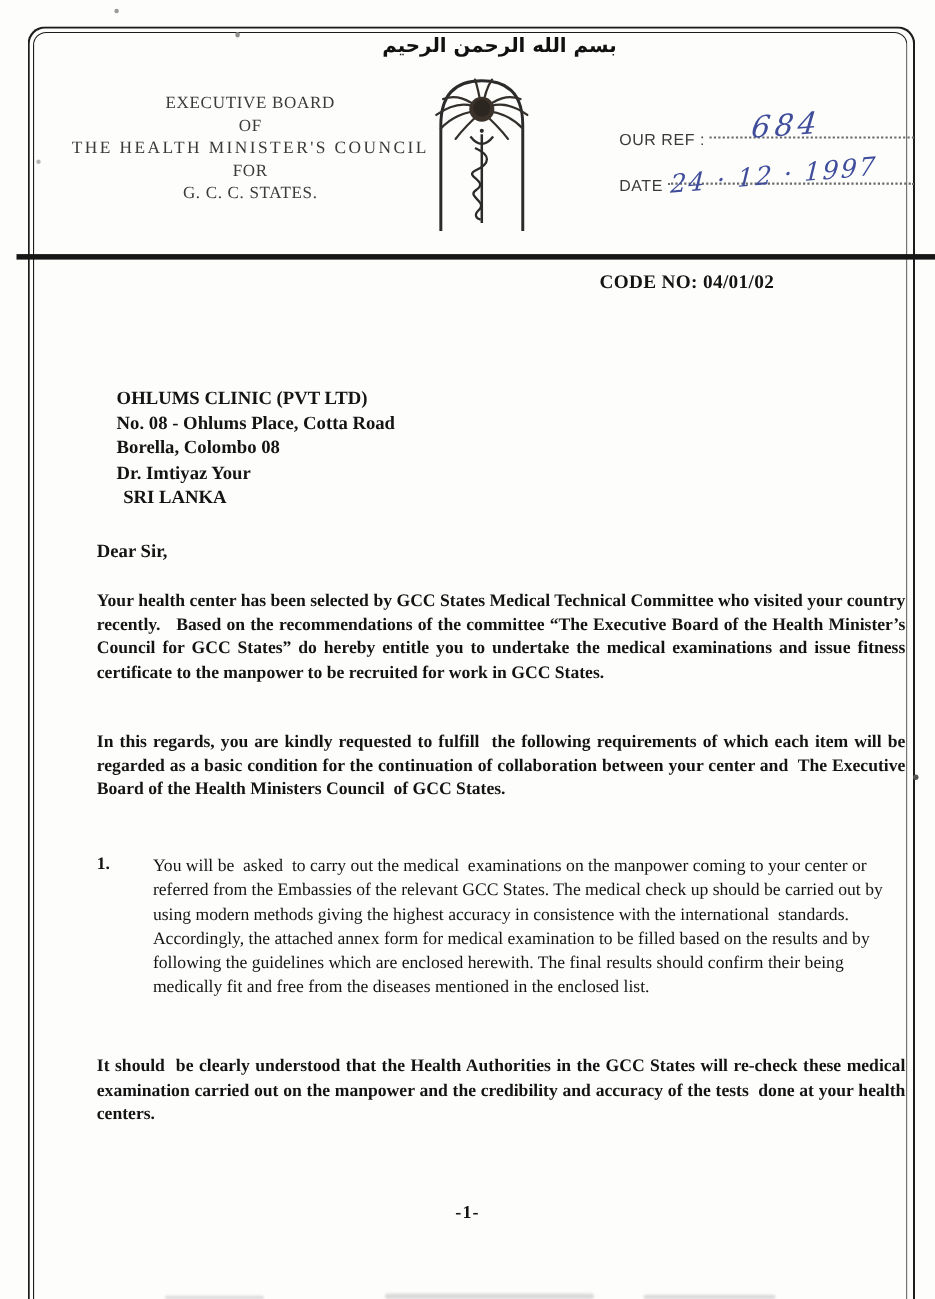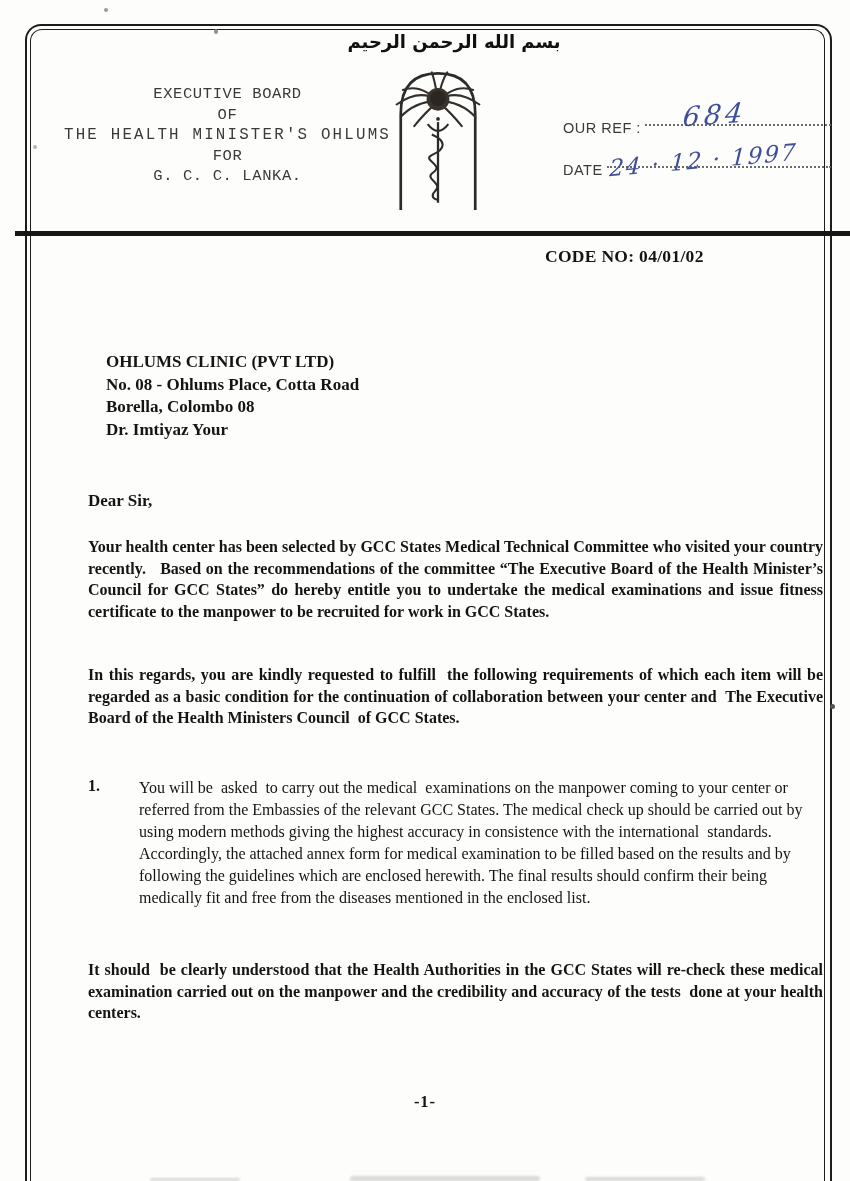--- a/index.html
+++ b/index.html
@@ -28,21 +28,21 @@
     text-align:center;
     font-family:"DejaVu Sans",sans-serif;
     font-weight:bold;font-size:18px;color:#111;
     direction:rtl;
     padding-left:29px;
   }
   
   .org-block{
     position:absolute;left:35px;top:84px;width:385px;
     text-align:center;
-    font-family:Liberation Mono, monospace;
+    font-family:Liberation Serif, serif;
     font-size:15.5px;line-height:20.5px;color:#3a3a3a;
     letter-spacing:.6px;
   }
   .org-block .org-line:nth-child(3){letter-spacing:2.2px;font-size:15.8px;}
   .logo{position:absolute;left:381px;top:60px;width:114px;height:150px;}
   .ref-block{
     position:absolute;left:553px;top:120px;width:278px;
     font-family:"Liberation Sans","DejaVu Sans",sans-serif;
     font-size:14.5px;color:#3a3a3a;letter-spacing:.5px;
   }
@@ -110,23 +110,23 @@
 <div class="scan">
 
   <div class="frame-outer"></div>
   <div class="frame-inner"></div>
 
   <div class="bismillah">بسم الله الرحمن الرحيم</div>
 
   <div class="org-block">
     <div class="org-line">EXECUTIVE BOARD</div>
     <div class="org-line">OF</div>
-    <div class="org-line">THE HEALTH MINISTER'S OHLUMS</div>
+    <div class="org-line">THE HEALTH MINISTER'S COUNCIL</div>
     <div class="org-line">FOR</div>
-    <div class="org-line">G. C. C. LANKA.</div>
+    <div class="org-line">G. C. C. STATES.</div>
   </div>
 
   <svg class="logo" viewBox="0 0 110 145">
 
     <path d="M19 145 L19 52 Q19 13 55 13 Q91 13 91 52 L91 145" fill="none" stroke="#2b2b2b" stroke-width="2.6"></path>
 
     <g fill="none" stroke="#33302c" stroke-width="2" stroke-linecap="round">
       <path d="M55 39 C42 28 32 25 21 29"></path>
       <path d="M55 39 C43 31 29 33 15 43"></path>
       <path d="M55 39 C41 40 28 45 19 55"></path>
@@ -167,20 +167,21 @@
 
   <div class="separator"></div>
 
   <div class="code-no">CODE NO: 04/01/02</div>
 
   <div class="recipient">
     <div class="addr-line">OHLUMS CLINIC (PVT LTD)</div>
     <div class="addr-line">No. 08 - Ohlums Place, Cotta Road</div>
     <div class="addr-line">Borella, Colombo 08</div>
     <div class="addr-line">Dr. Imtiyaz Your</div>
+    <div class="addr-line">SRI LANKA</div>
   </div>
 
   <div class="salutation">Dear Sir,</div>
 
   <p class="para para1">Your health center has been selected by GCC States Medical Technical Committee who visited your country recently.   Based on the recommendations of the committee “The Executive Board of the Health Minister’s Council for GCC States” do hereby entitle you to undertake the medical examinations and issue fitness certificate to the manpower to be recruited for work in GCC States.</p>
 
   <p class="para para2">In this regards, you are kindly requested to fulfill  the following requirements of which each item will be regarded as a basic condition for the continuation of collaboration between your center and  The Executive Board of the Health Ministers Council  of GCC States.</p>
 
   <div class="numbered-item">
     <span class="item-num">1.</span>

